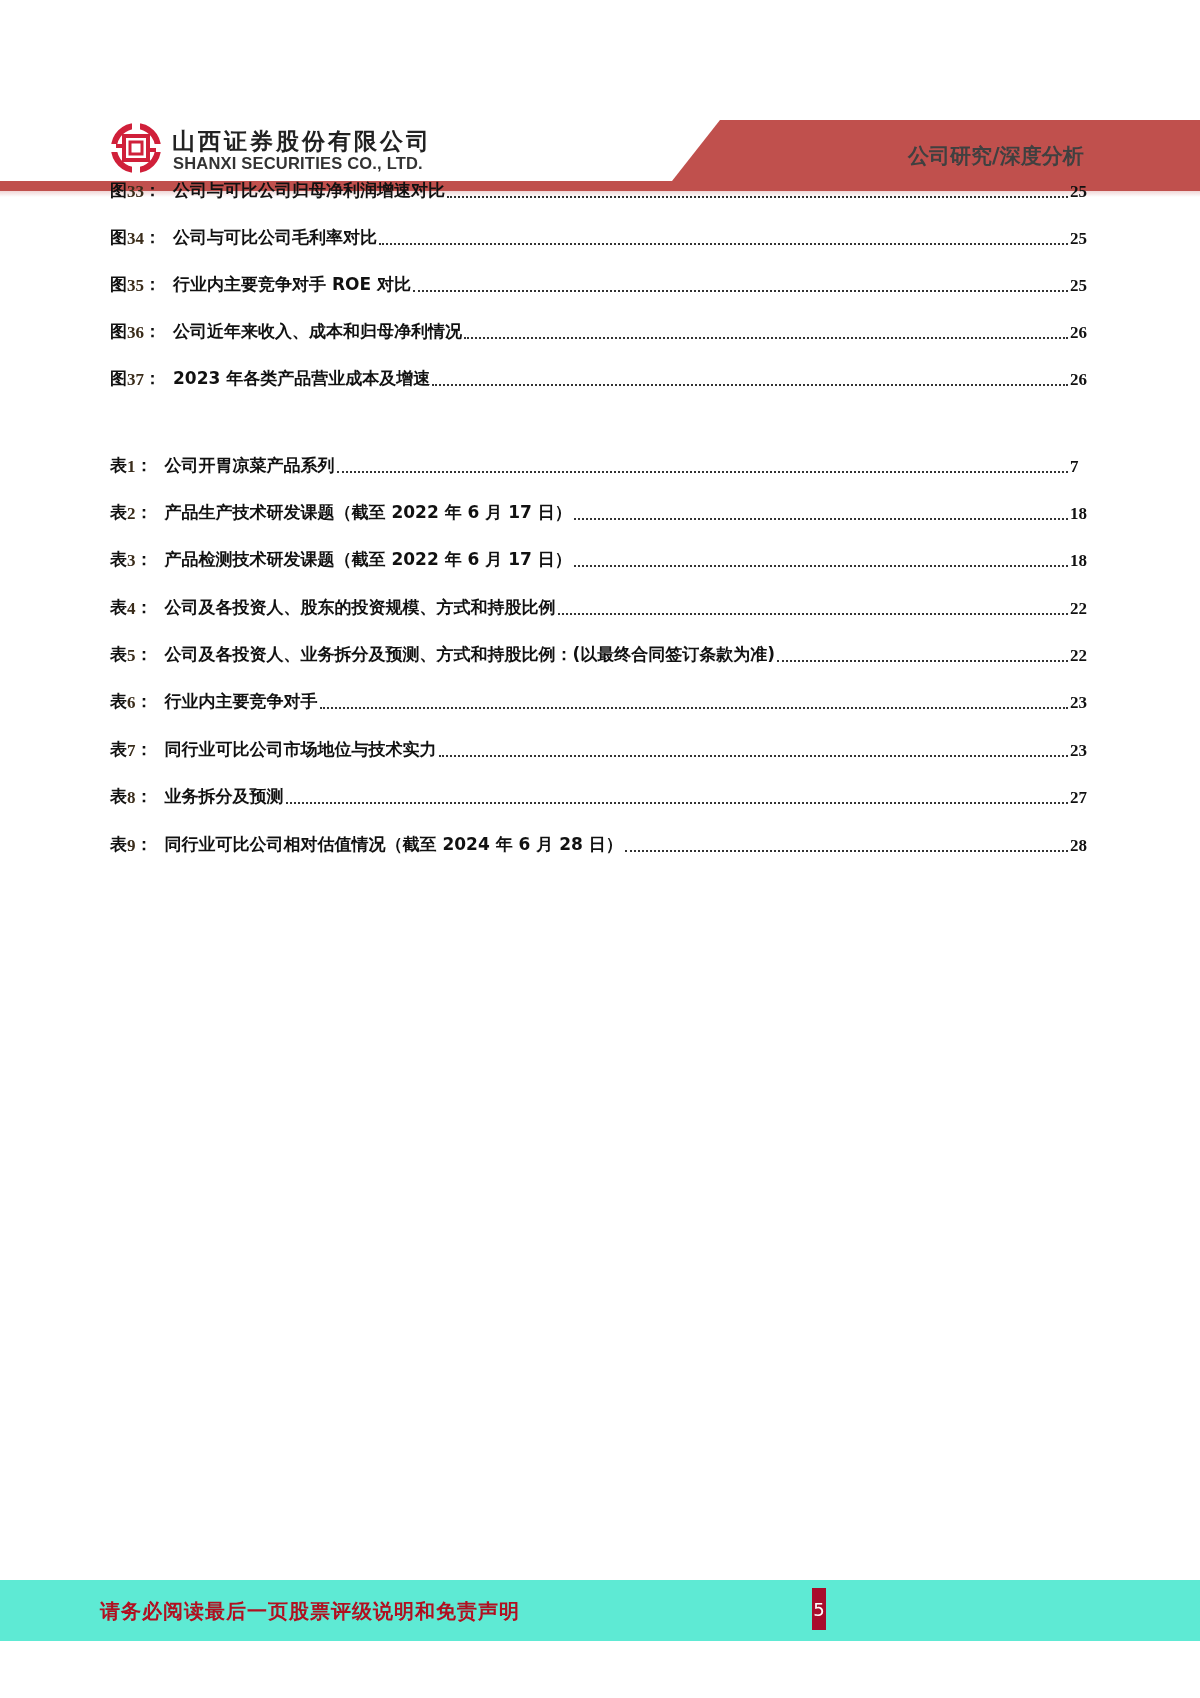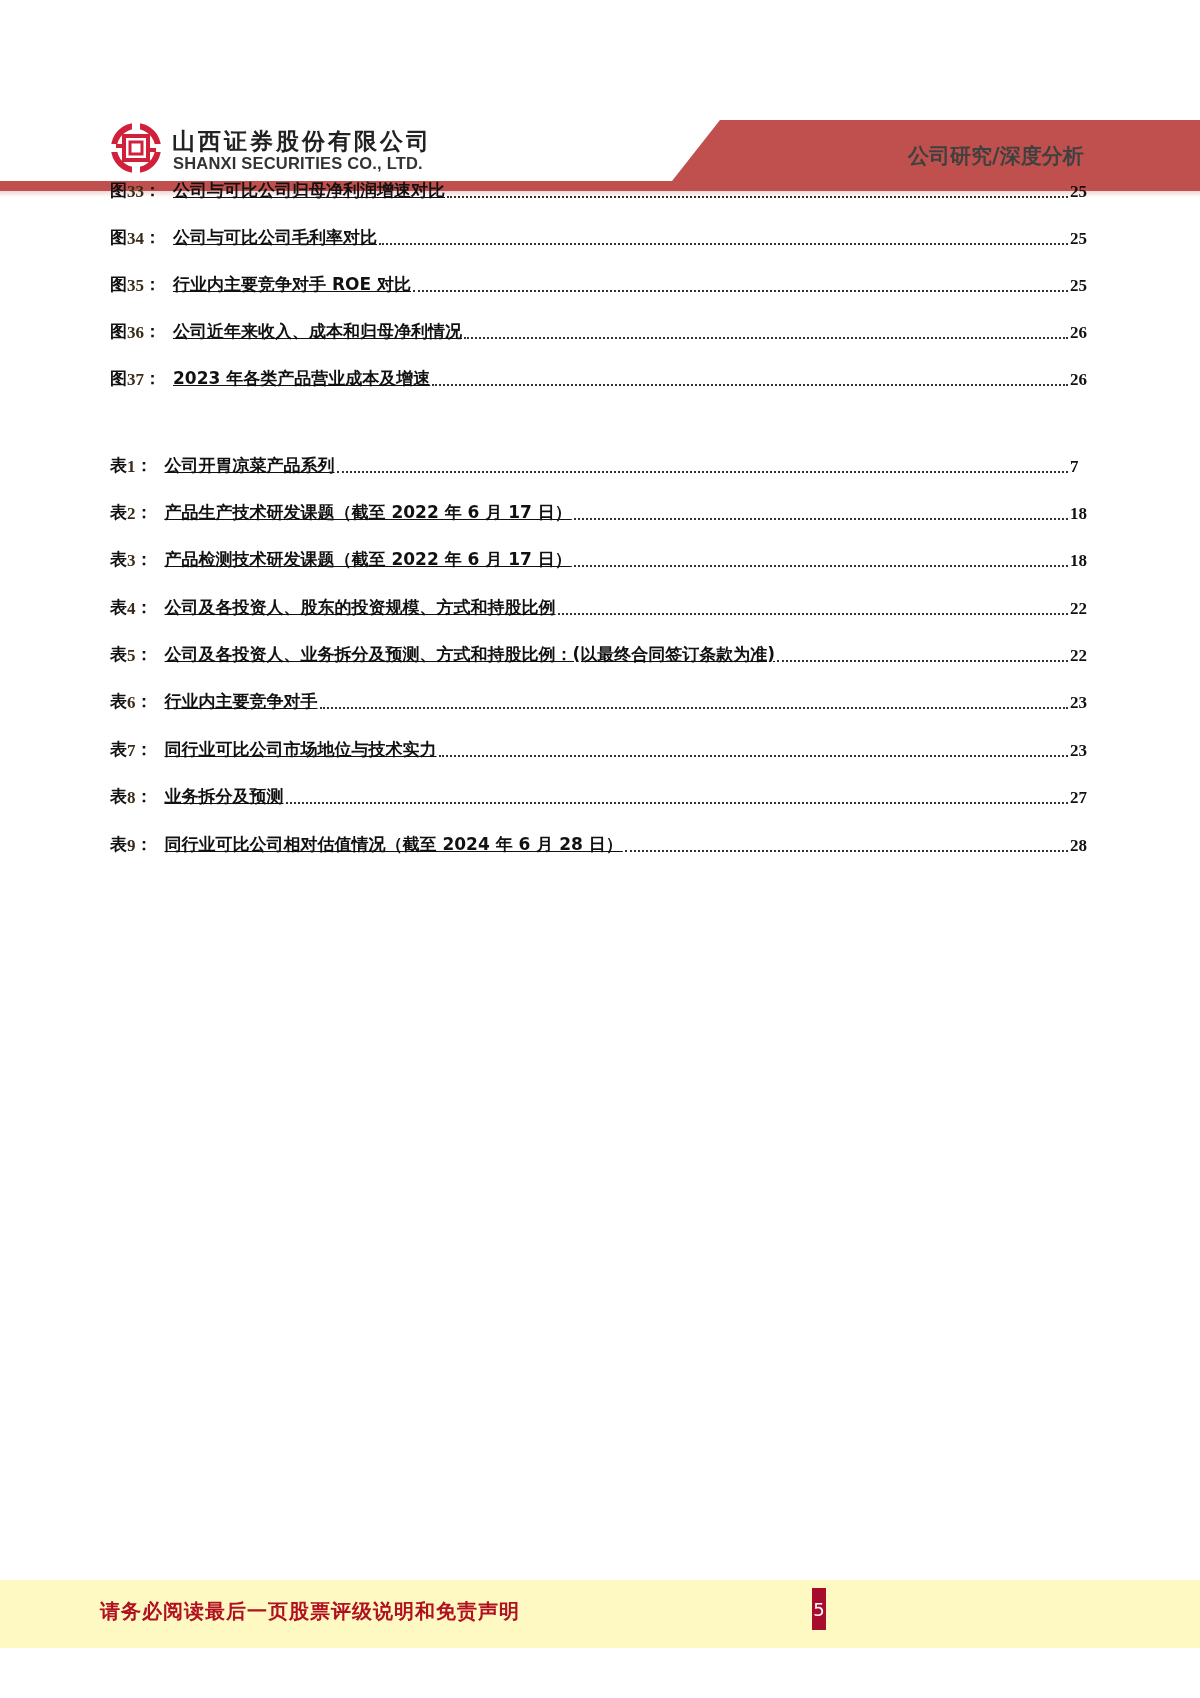--- a/index.html
+++ b/index.html
@@ -15,26 +15,26 @@
   .header-bar-shadow { position: absolute; left: 0; top: 155px; width: 1200px; height: 6px; background: linear-gradient(#f0d6d6, #ffffff); }
   .header-tab { position: absolute; left: 672px; top: 84px; width: 528px; height: 61px; background: #c0504d; clip-path: polygon(48px 0, 528px 0, 528px 61px, 0 61px); }
   .header-tab-label { position: absolute; left: 908px; top: 106px; font-family: "DejaVu Sans", sans-serif; font-weight: bold; font-size: 21px; color: #404040; white-space: nowrap; }
 
   
   .toc { position: absolute; left: 110px; top: 0; width: 980px; }
   .toc-row { position: absolute; left: 0; width: 980px; height: 26px; display: flex; align-items: flex-end; font-size: 17px; font-weight: bold; white-space: nowrap; }
   .toc-prefix { font-family: "DejaVu Sans", sans-serif; font-weight: bold; color: #111; flex: none; }
   .toc-num { font-family: "Liberation Serif", serif; font-weight: bold; color: #3a2c1a; flex: none; }
   .toc-colon { font-family: "DejaVu Sans", sans-serif; font-weight: bold; color: #111; flex: none; margin-right: 12px; }
-  .toc-title { font-family: "DejaVu Sans", sans-serif; font-weight: bold; color: #111; flex: none; text-decoration: underline; }
+  .toc-title { font-family: "DejaVu Sans", sans-serif; font-weight: bold; color: #111; flex: none; }
   .toc-leader { flex: 1 1 auto; overflow: hidden; margin: 0 2px 4px 2px; border-bottom: 2px dotted #333; height: 2px; }
   .toc-page { font-family: "Liberation Serif", serif; font-weight: bold; color: #111; flex: none; min-width: 20px; text-align: left; }
 
   
-  .footer { position: absolute; left: 0; top: 1580px; width: 1200px; height: 68px; background: #fef9c3; }
+  .footer { position: absolute; left: 0; top: 1580px; width: 1200px; height: 61px; background: #5eead4; }
   .footer-note { position: absolute; left: 100px; top: 18px; font-family: "DejaVu Serif", serif; font-weight: bold; font-size: 20px; color: #b01020; white-space: nowrap; letter-spacing: 1px; }
   .page-box { position: absolute; left: 812px; top: 8px; width: 14px; height: 42px; background: #a80c2c; color: #ffffff; font-family: "DejaVu Sans", sans-serif; font-size: 18px; display: flex; align-items: center; justify-content: center; }
 </style>
 </head>
 <body>
 
 <div class="header">
   <div class="logo">
     <svg width="52" height="52" viewBox="0 0 52 52">
       <circle cx="26" cy="26" r="22" fill="none" stroke="#d0203a" stroke-width="6"></circle>

